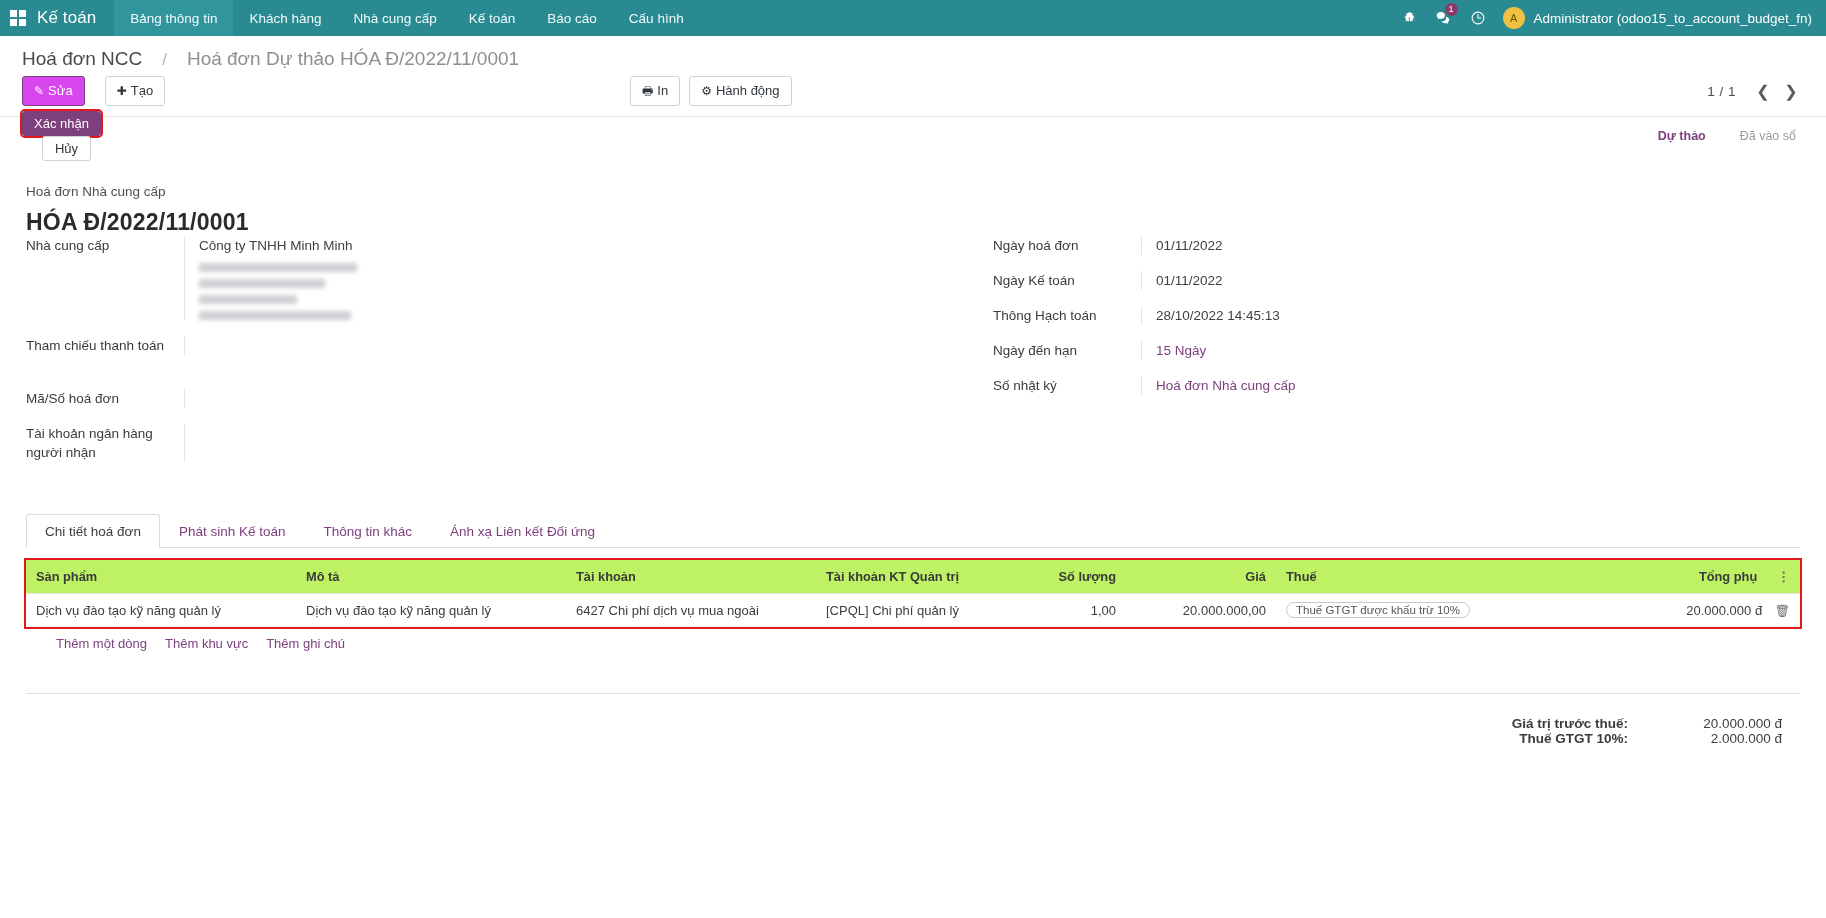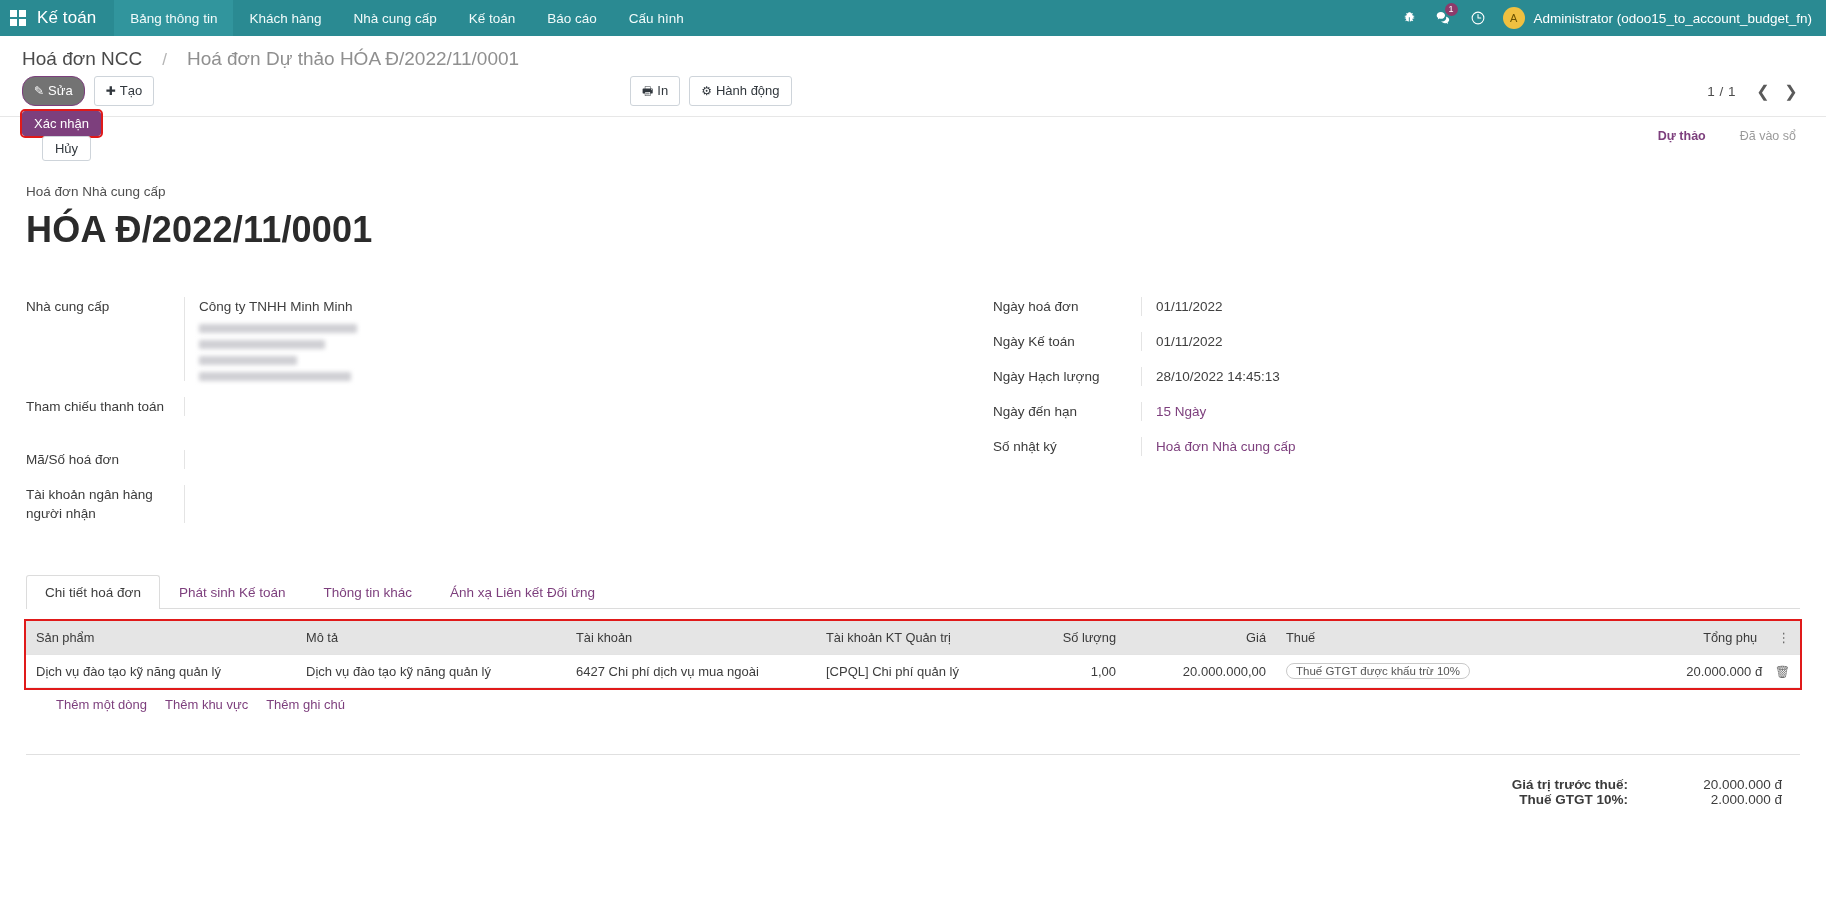--- a/index.html
+++ b/index.html
@@ -84,23 +84,22 @@
     font-size: 13px;
     border: 1px solid #ced4da;
     background: #fff; color: #31373d;
     padding: 5px 11px;
     border-radius: 3px;
     cursor: pointer;
     line-height: 17px;
     white-space: nowrap;
   }
   .btn-primary {
-    background: #737373; border-color: #7d3f7d; color: #fff;
-    margin-right: 9px;
-    border-radius: 13px;
+    background: #d946ef; border-color: #7d3f7d; color: #fff;
+    margin-right: 20px;
   }
   .btn .bi { margin-right: 4px; font-size: 12px; }
   .cp-mid { position: absolute; left: 630px; display: flex; gap: 9px; }
   .cp-right {
     margin-left: auto; display: flex; align-items: center; gap: 2px;
     font-size: 13.5px; color: #4c4c4c;
   }
   .pager-value { padding-right: 12px; letter-spacing: .5px; }
   .pager-arrow {
     width: 26px; height: 26px; display: flex; align-items: center; justify-content: center;
@@ -131,22 +130,22 @@
     font-size: 12.5px; padding: 4px 16px 4px 18px;
     color: #9a9a9a; position: relative; cursor: pointer;
   }
   .stage.active { color: #7d3f7d; font-weight: 700; }
 
   
   .sheet-wrap { background: #fff; padding: 0 0 0 0; }
   .sheet { padding: 30px 26px 0 26px; }
   .form-subtitle { font-size: 13.5px; color: #4f4f4f; margin-bottom: 10px; }
   .form-title {
-    font-size: 36px; font-weight: 700; color: #2b2b2b;
-    letter-spacing: .2px; margin-bottom: 46px;
+    font-size: 23px; font-weight: 700; color: #2b2b2b;
+    letter-spacing: .2px; 
   }
 
   .form-cols { display: flex; }
   .form-col { width: 50%; }
   .form-col.right { padding-left: 80px; }
 
   .field-row { display: flex; align-items: flex-start; margin-bottom: 16px; }
   .field-label {
     width: 158px; flex: none;
     font-size: 13.5px; color: #3b3b3b; line-height: 19px;
@@ -178,23 +177,23 @@
   .nb-tab.active {
     color: #3d3d3d; background: #fff;
     border-color: #dcdcdc; border-bottom-color: #fff;
     border-radius: 3px 3px 0 0;
   }
 
   
   .lines-outline { outline: 2px solid #e01a1a; margin-top: 12px; }
   table.lines { width: 100%; border-collapse: collapse; font-size: 13px; }
   table.lines thead th {
-    background: #e5e5e5;
+    background: #bef264;
     border-bottom: 1px solid #e3e3e3;
-    font-weight: 400; color: #3a3a3a;
+    font-weight: 700; color: #3a3a3a;
     padding: 9px 10px; text-align: left; white-space: nowrap;
     font-size: 12.8px;
   }
   table.lines thead th.num { text-align: right; }
   table.lines thead th.opt { width: 26px; text-align: center; color: #6b6b6b; }
   table.lines tbody td {
     padding: 8px 10px; color: #3d3d3d; white-space: nowrap;
     border-bottom: 1px solid #f0f0f0;
   }
   table.lines tbody td.num { text-align: right; }
@@ -359,21 +358,21 @@
       <div class="form-col right">
         <div class="field-row">
           <div class="field-label right-label">Ngày hoá đơn</div>
           <div class="field-value plain">01/11/2022</div>
         </div>
         <div class="field-row">
           <div class="field-label right-label">Ngày Kế toán</div>
           <div class="field-value plain">01/11/2022</div>
         </div>
         <div class="field-row">
-          <div class="field-label right-label">Ngày Hạch lượng</div>
+          <div class="field-label right-label">Thông Hạch toán</div>
           <div class="field-value plain">28/10/2022 14:45:13</div>
         </div>
         <div class="field-row">
           <div class="field-label right-label">Ngày đến hạn</div>
           <div class="field-value link">15 Ngày</div>
         </div>
         <div class="field-row">
           <div class="field-label right-label">Số nhật ký</div>
           <div class="field-value link">Hoá đơn Nhà cung cấp</div>
         </div>

